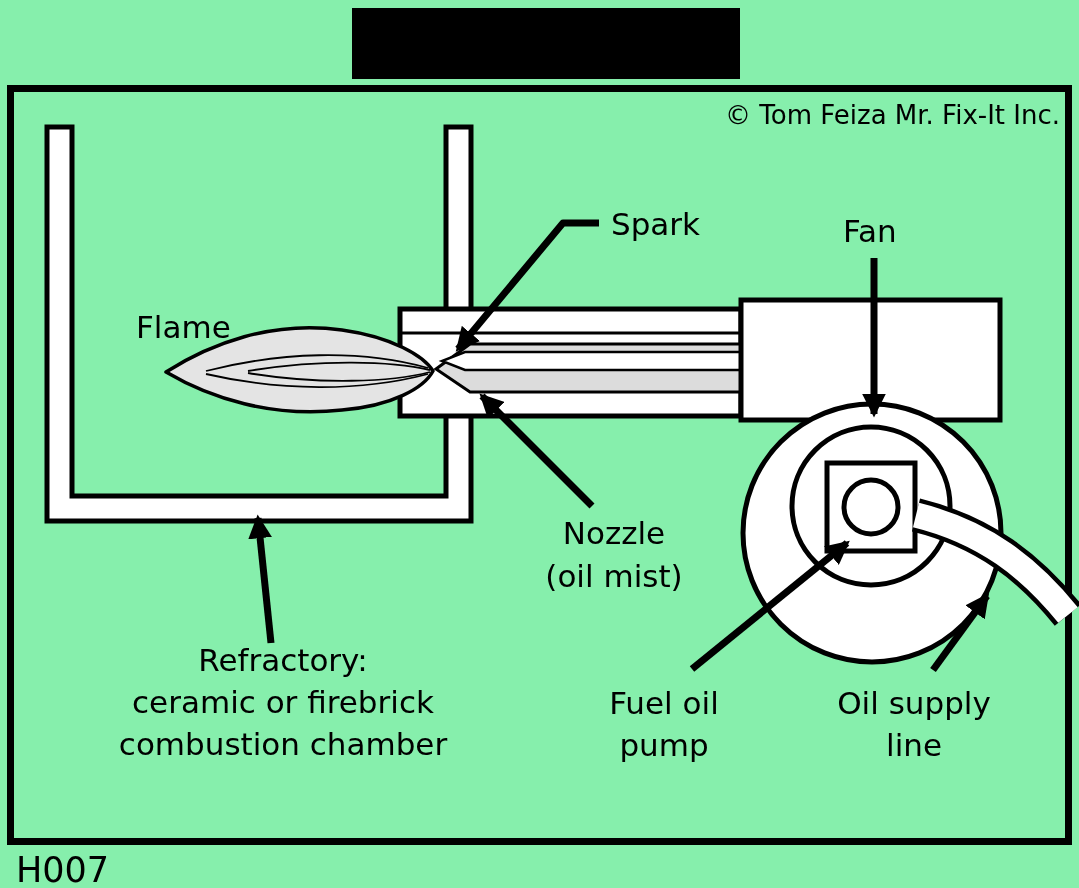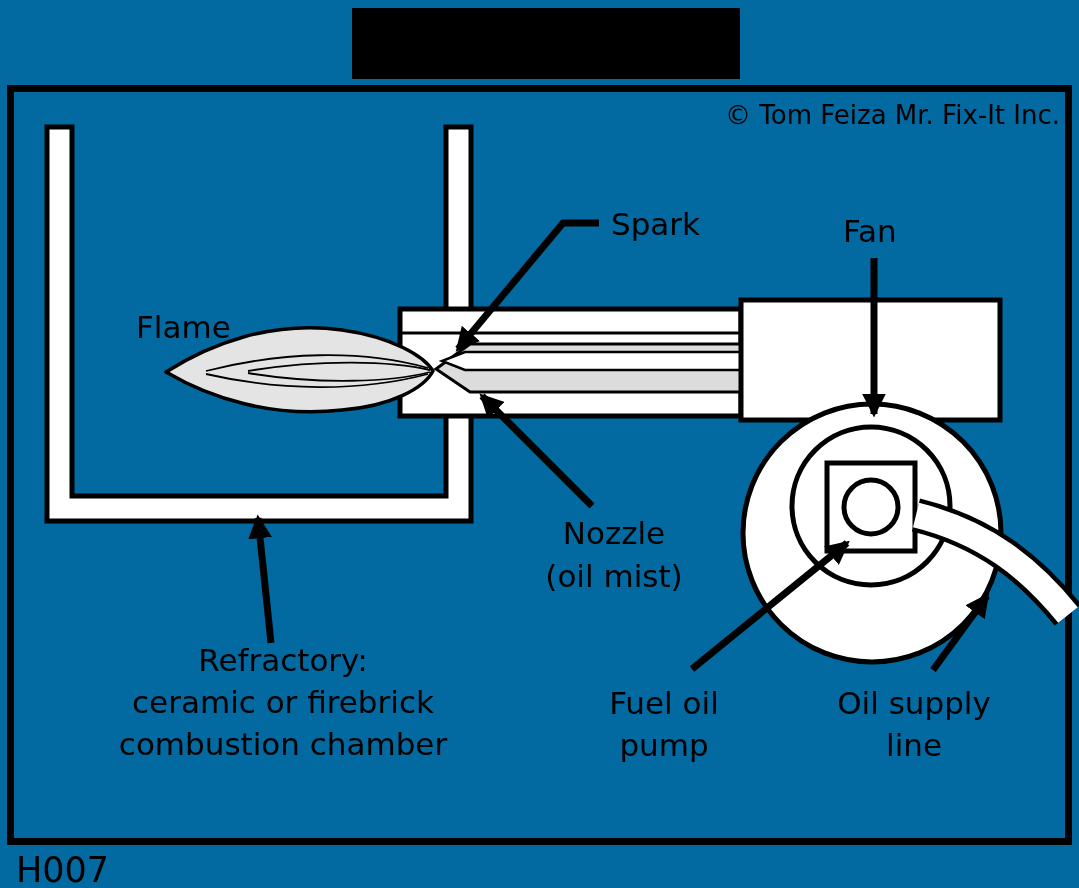--- a/index.html
+++ b/index.html
@@ -1,19 +1,19 @@
 <!DOCTYPE html>
 <html><head>
 <meta charset="utf-8">
 <style>
   html,body { margin:0; padding:0; background:#ffffff; }
   .stage {
     position:relative;
     width:1079px; height:888px;
-    background:#0369a1;
+    background:#86efac;
     font-family:"DejaVu Sans", sans-serif;
     overflow:hidden;
   }
   svg { display:block; }
   text { font-family:"DejaVu Sans", sans-serif; fill:#000000; }
   .lbl       { font-size:31px; }
   .copyright { font-size:26px; }
   .title-text{ font-size:52px; font-weight:bold; }
   .figid     { font-size:35px; }
   .arrow     { stroke:#000; stroke-width:7; fill:none; stroke-linejoin:round; }

